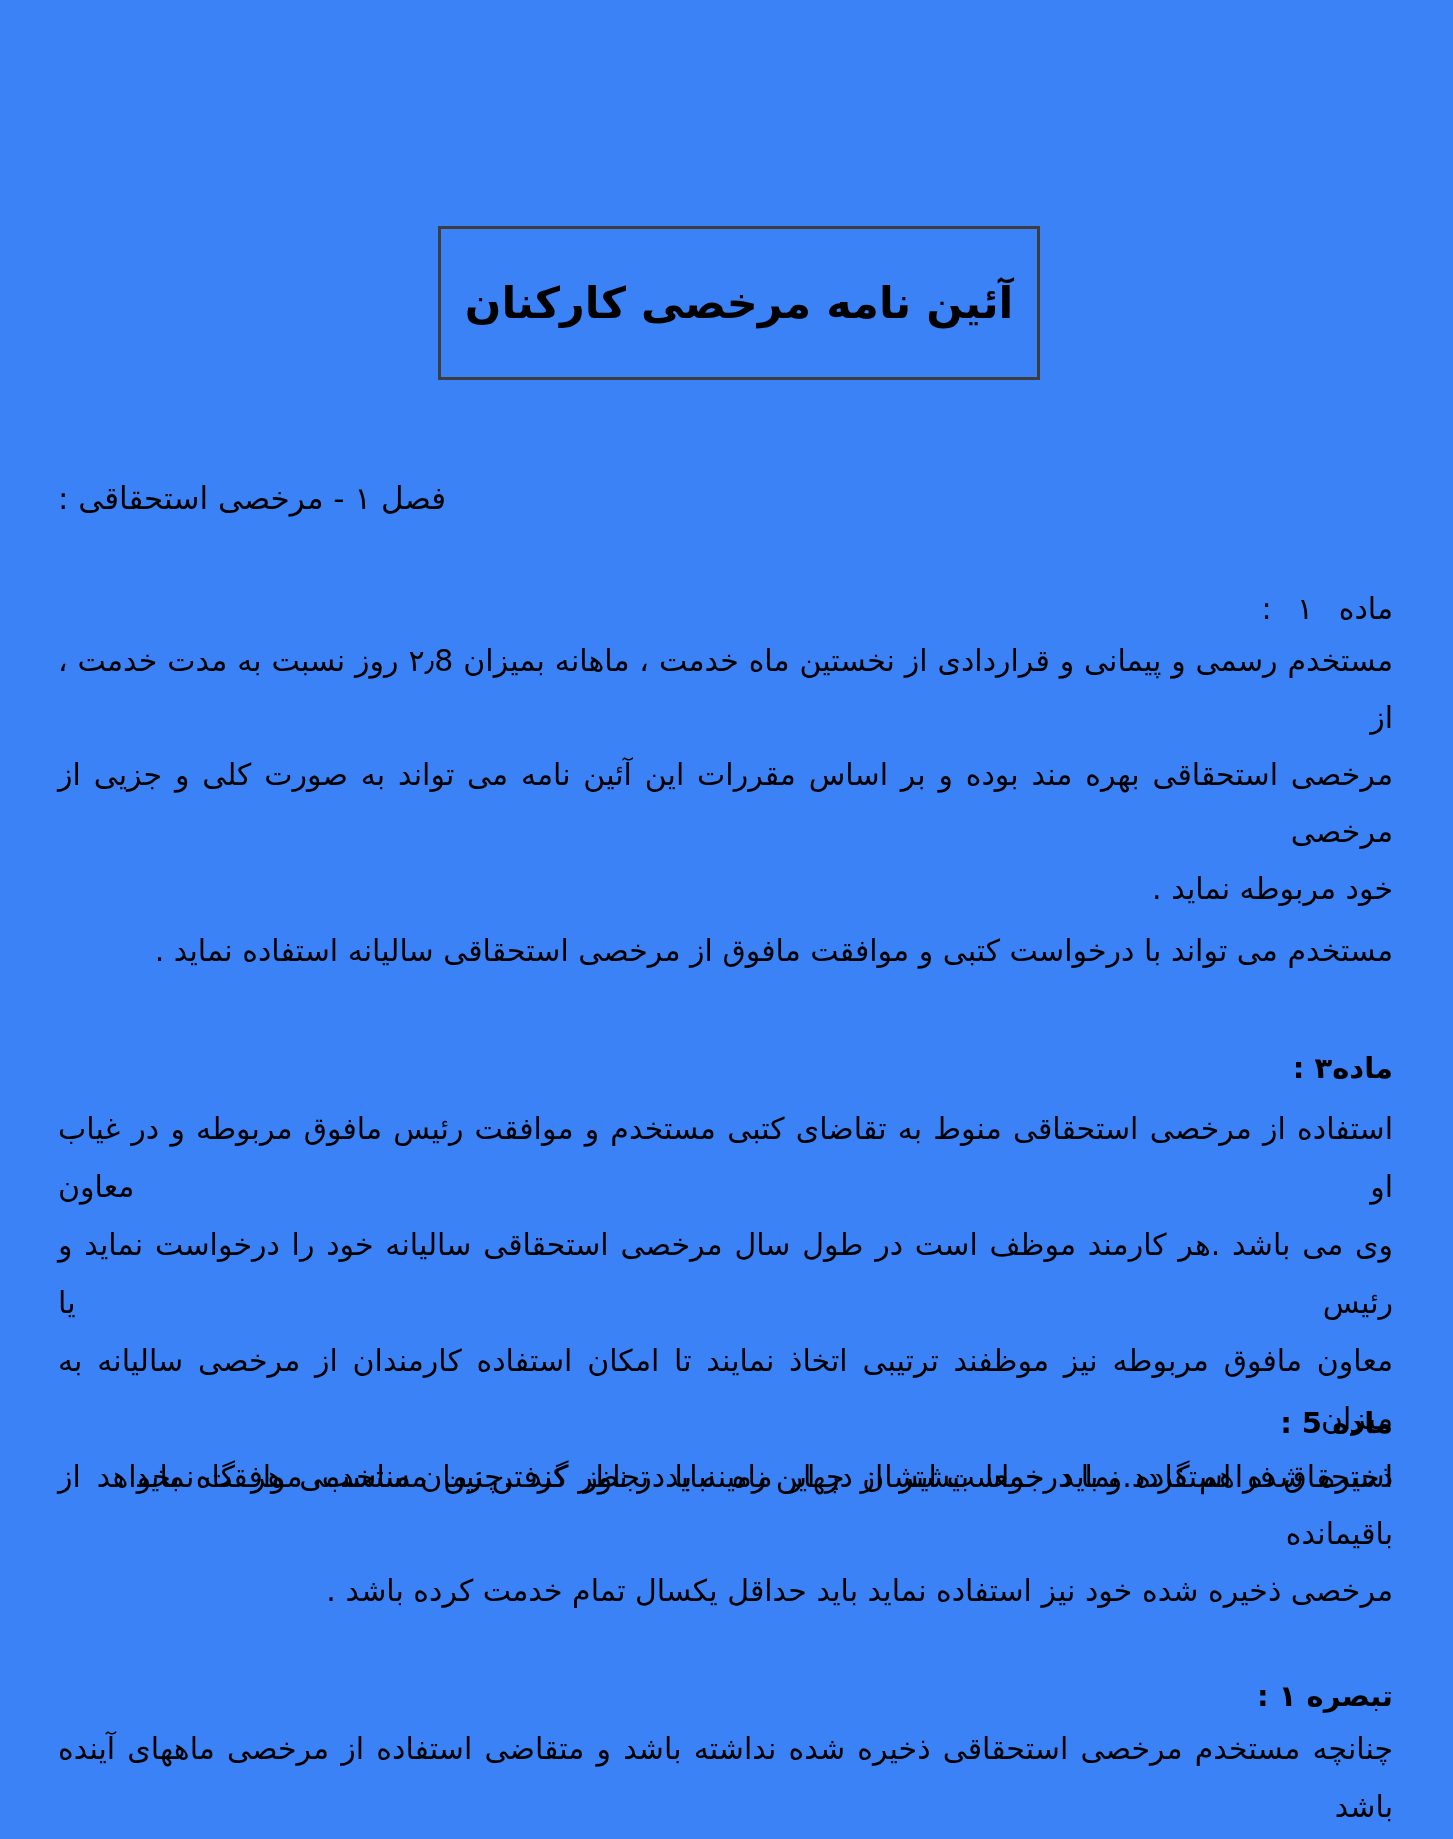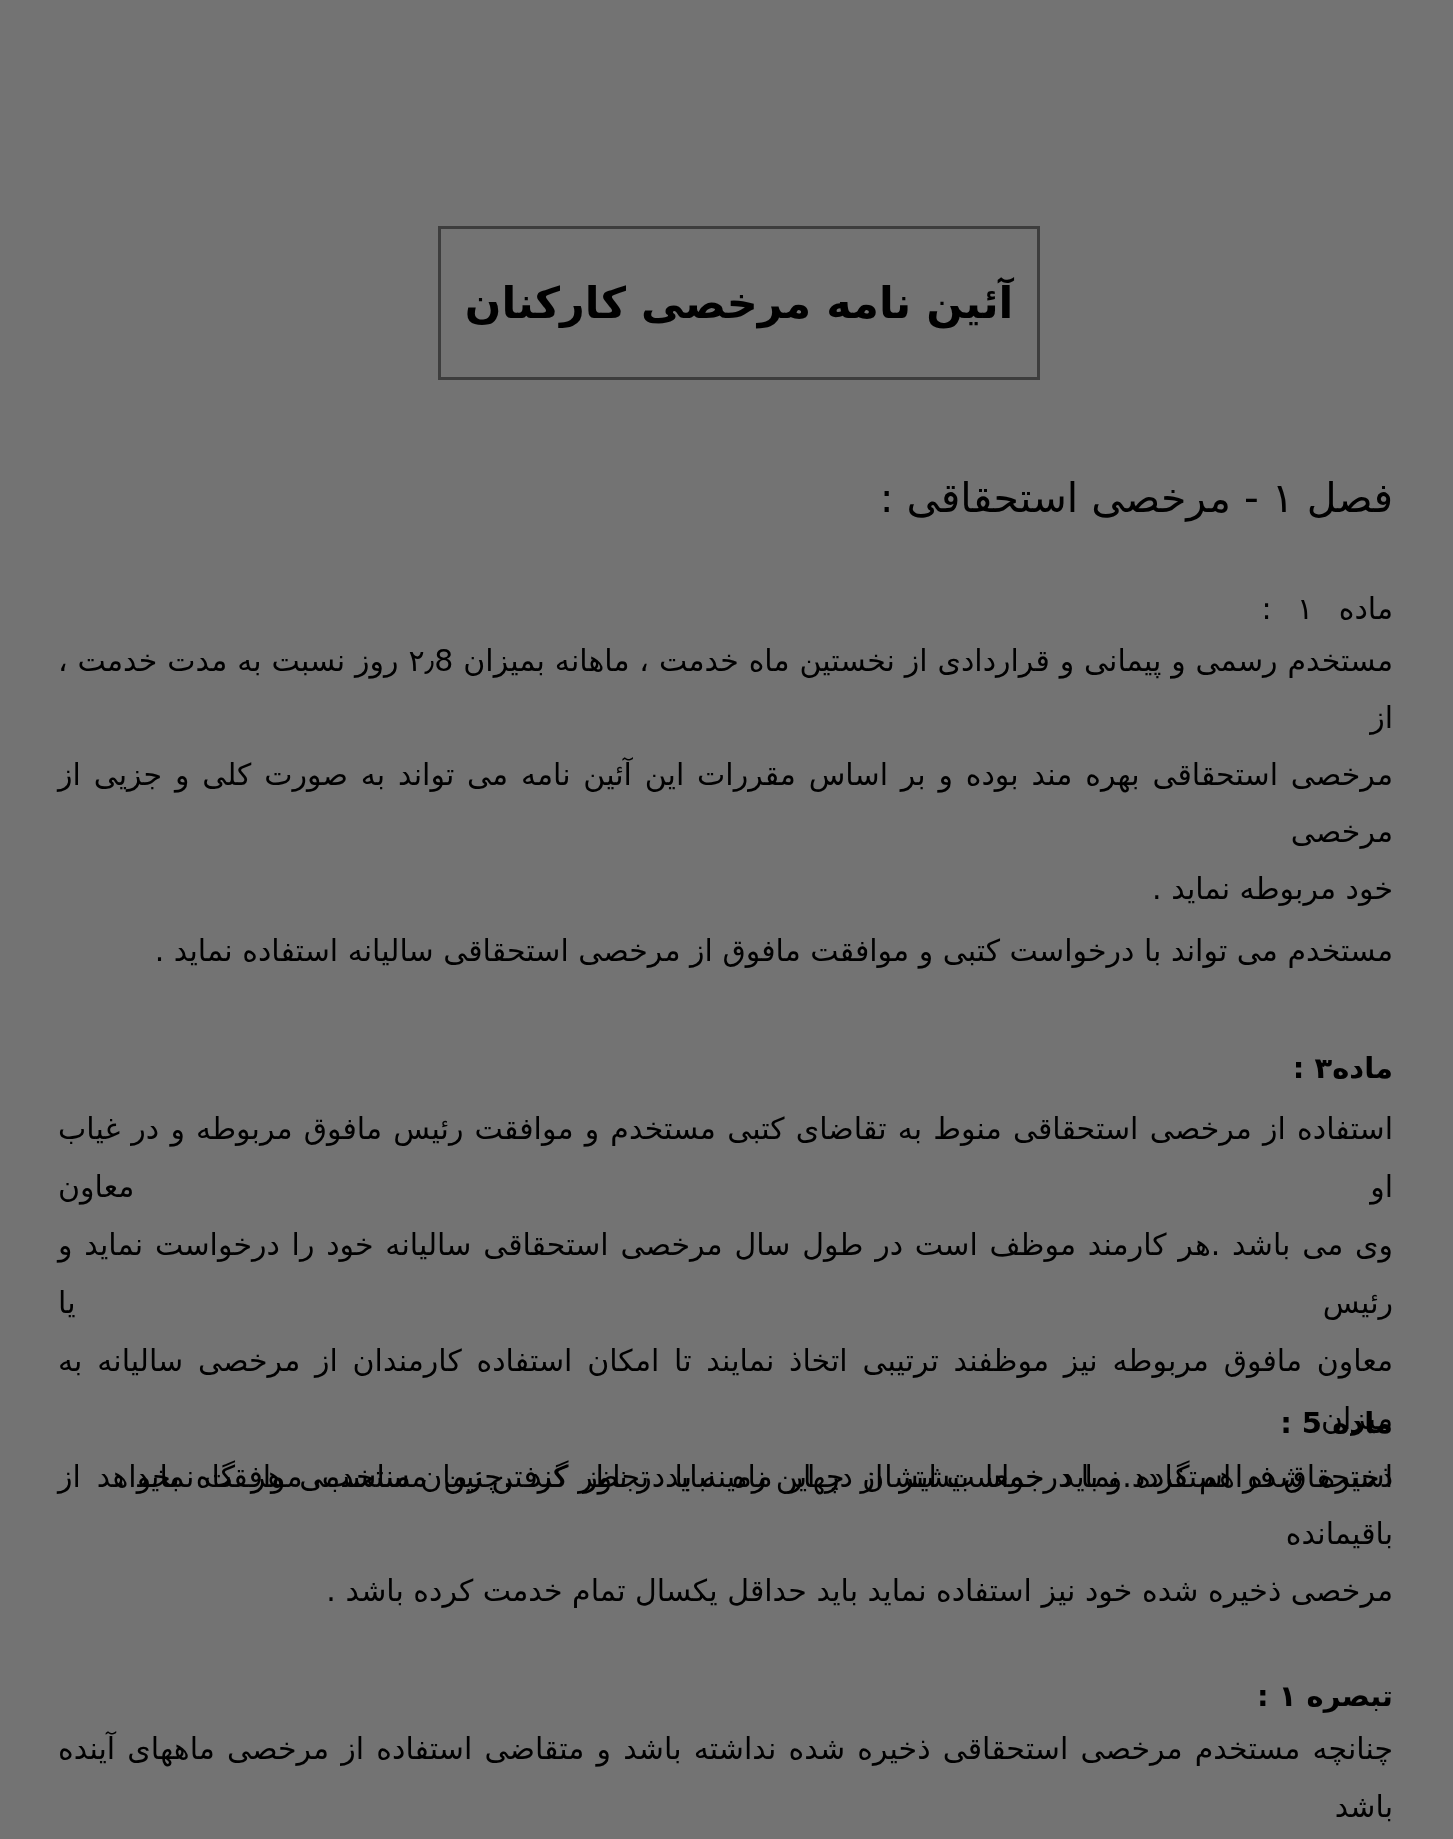--- a/index.html
+++ b/index.html
@@ -1,20 +1,20 @@
 <!DOCTYPE html>
 <html lang="fa" dir="rtl"><head>
 <meta charset="utf-8">
 <style>
   html,body{margin:0;padding:0;background:#ffffff;}
   .page{
     position:relative;
     width:1453px;
     height:1839px;
-    background:#737373;
+    background:#3b82f6;
     direction:rtl;
     font-family:"DejaVu Sans",sans-serif;
     color:#000000;
     overflow:hidden;
     margin-left:24px;
   }
   .title-box{
     position:absolute;
     top:226px;
     right:413px;
@@ -38,22 +38,22 @@
     line-height:57px;
   }
   .heading{
     font-weight:bold;
     font-size:29px;
     text-align:right;
   }
   .heading.plain{font-weight:normal;font-size:30px;}
   .wide-space{word-spacing:16px;}
   .chapter{
-    font-size:41px;
-    text-align:right;
+    font-size:31px;
+    text-align:left;
   }
   .line{min-height:57px;}
   .just{text-align:justify;text-align-last:justify;}
   .right{text-align:right;}
 </style>
 </head>
 <body>
 
 <div class="page">
 

